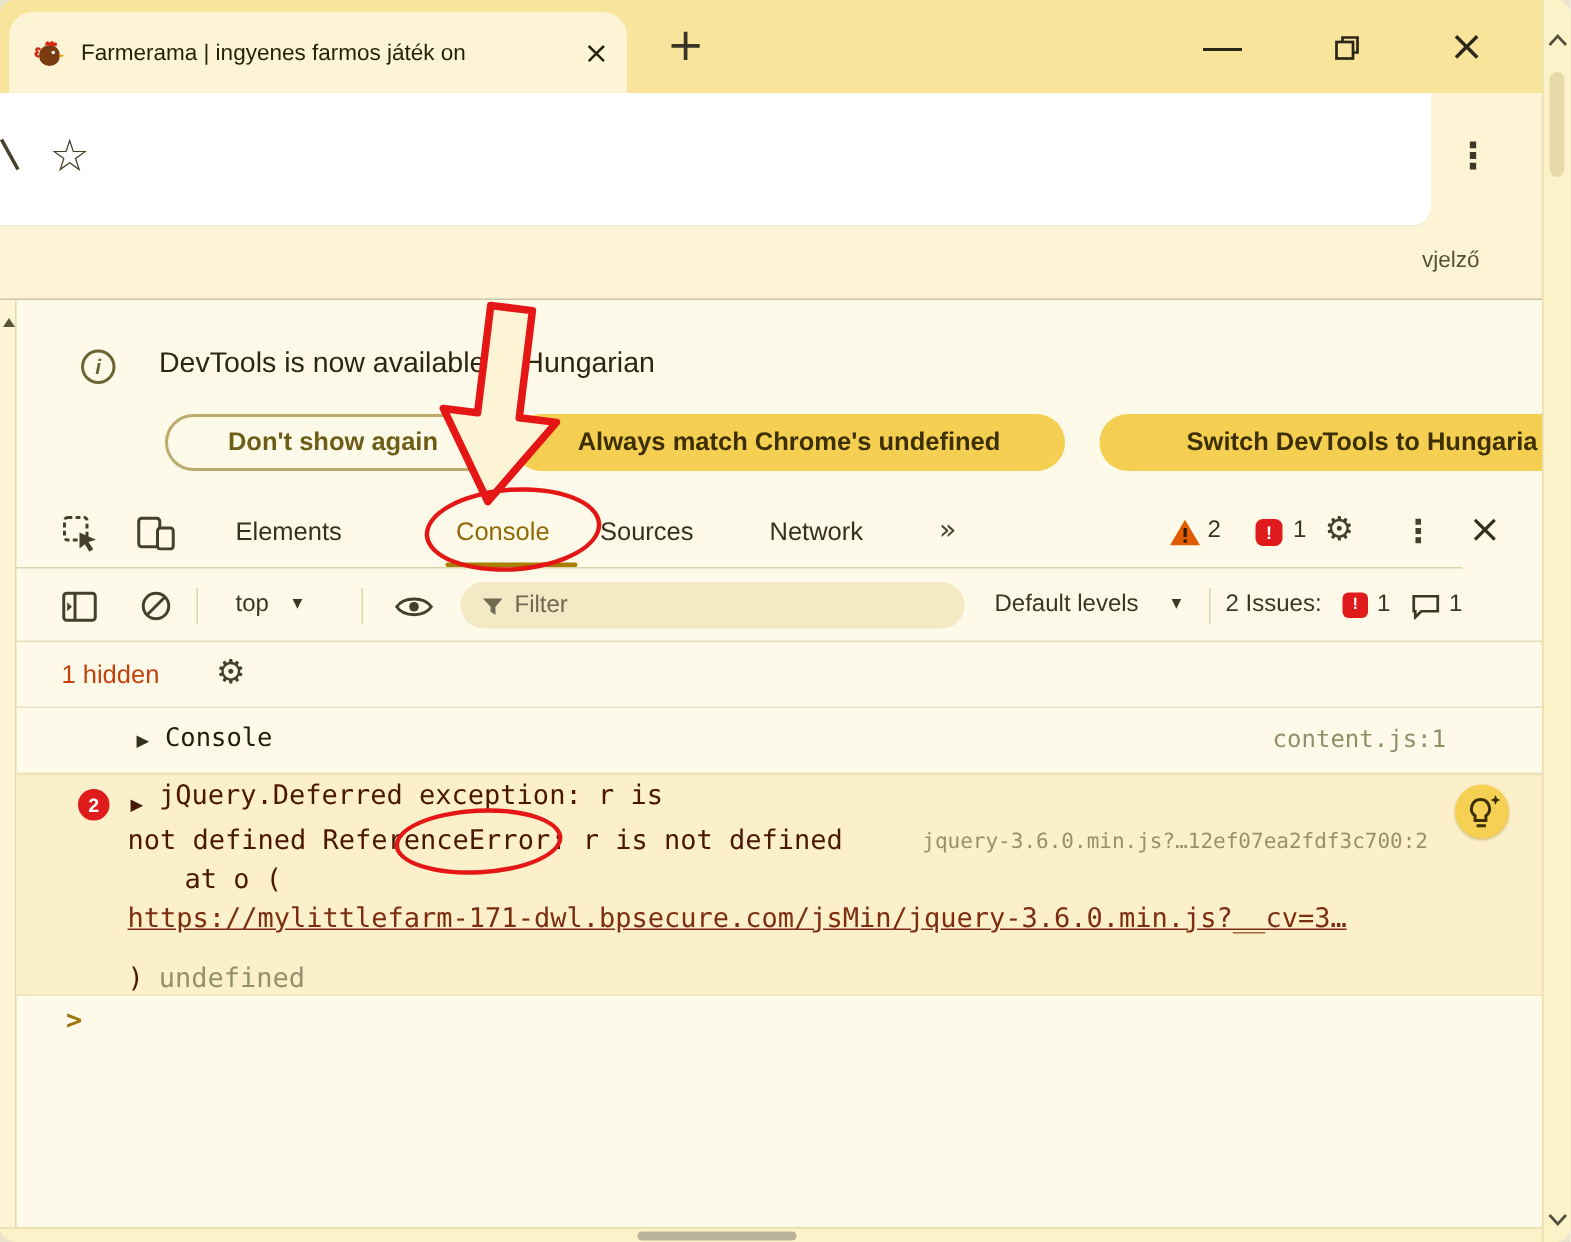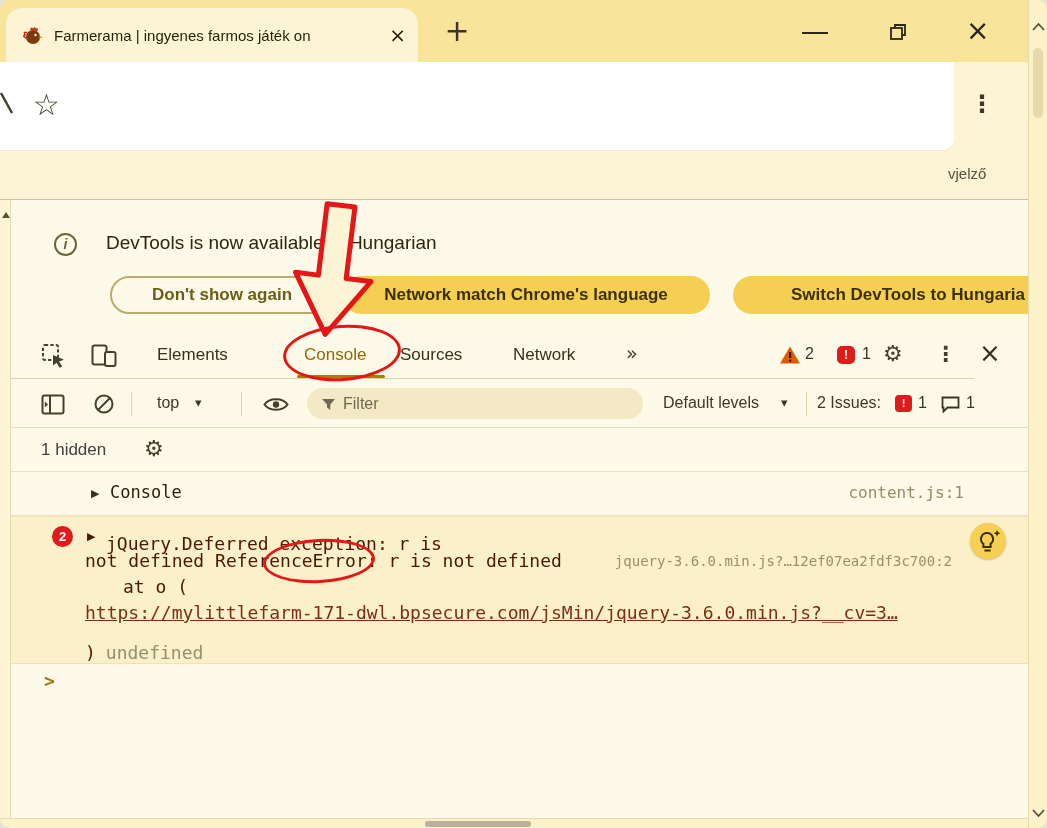--- a/index.html
+++ b/index.html
@@ -158,41 +158,41 @@
   .issue-err-badge {
     left:884px; top:15px; width:17px; height:17px; border-radius:4px; background:#df1b1b;
     color:#fff; font-size:11px; font-weight:bold; text-align:center; line-height:17px;
   }
   .issue-err-count { left:907px; top:14px; font-size:16px; color:#3c3724; }
   .icon-bubble { left:930px; top:16px; }
   .issue-msg-count { left:955px; top:14px; font-size:16px; color:#3c3724; }
 
   
   .hidden-row { position:absolute; left:11px; top:229px; width:1017px; height:43px; border-bottom:1px solid #eae1bf; }
-  .hidden-label { position:absolute; left:30px; top:11px; font-size:17px; color:#404040; }
+  .hidden-label { position:absolute; left:30px; top:11px; font-size:17px; color:#c2410c; }
   .gear-hidden { position:absolute; left:133px; top:7px; font-size:22px; color:#45402c; }
 
   
   .mono { font-family:"DejaVu Sans Mono", monospace; }
   .object-row { position:absolute; left:11px; top:272px; width:1017px; height:44px; border-bottom:1px solid #ece3c2; }
   .obj-caret { position:absolute; left:80px; top:15px; font-size:11px; color:#35311d; }
   .obj-label { position:absolute; left:99px; top:10px; font-size:17px; color:#221d08; }
   .obj-source { position:absolute; right:64px; top:11px; font-size:16px; color:#938d68; text-decoration:none; }
 
   .error-row {
     position:absolute; left:11px; top:316px; width:1017px; height:148px;
     background:#fcf0ca; border-top:1px solid #f2e3b5; border-bottom:1px solid #f2e3b5;
   }
   .err-count-badge {
     position:absolute; left:41px; top:9px; width:21px; height:21px; border-radius:50%;
     background:#df1b1b; color:#fff; font-size:13px; font-weight:bold; text-align:center; line-height:21px;
   }
   .err-caret { position:absolute; left:76px; top:13px; font-size:11px; color:#4a1700; }
   .err-line { position:absolute; font-size:18px; color:#4a1700; white-space:pre; }
-  .err-line1 { left:95px; top:16px; }
+  .err-line1 { left:95px; top:3px; }
   .err-source { position:absolute; right:76px; top:10px; font-size:14px; color:#97906a; text-decoration:none;margin-top:26px; }
   .err-line2 { left:74px; top:33px; }
   .err-line3 { left:112px; top:59px; }
   .err-link { left:74px; top:85px; color:#7c2d12; text-decoration:underline; }
   .err-line5 { left:74px; top:111px;margin-top:14px; }
   .err-undef { color:#93906e; margin-left:10px; }
   .ai-bulb {
     position:absolute; right:22px; top:6px; width:36px; height:36px; border-radius:50%;
     background:#f6d052; box-shadow:0 1px 2px rgba(120,90,0,.35);
   }
@@ -240,21 +240,21 @@
   <div class="top-divider"></div>
 
   <div class="devtools">
     <div class="left-strip">
       <div class="left-strip-arrow"></div>
     </div>
 
     <div class="info-icon">i</div>
     <div class="banner-message">DevTools is now available in Hungarian</div>
     <div class="pill btn-dismiss">Don't show again</div>
-    <div class="pill btn-match">Network match Chrome's language</div>
+    <div class="pill btn-match">Always match Chrome's undefined</div>
     <div class="pill btn-switch">Switch DevTools to Hungaria</div>
 
     <svg class="annotation-arrow" width="92" height="140" viewBox="0 0 92 140">
       <path d="M31 4 H59 V76 H84 L45 134 L8 76 H31 Z" fill="#fdf4d6" stroke="#e41616" stroke-width="5" stroke-linejoin="round"></path>
     </svg>
 
     <div class="dt-tabbar">
       <svg class="item icon-inspect" width="25" height="25" viewBox="0 0 25 25">
         <rect x="2" y="2" width="15" height="15" rx="2" fill="none" stroke="#45402c" stroke-width="2" stroke-dasharray="3.2 2.2"></rect>
         <path d="M12 12 L23 16.8 L18 18.4 L21.2 23.2 L18.6 24.8 L15.6 19.8 L12 22.6 Z" fill="#45402c"></path>

